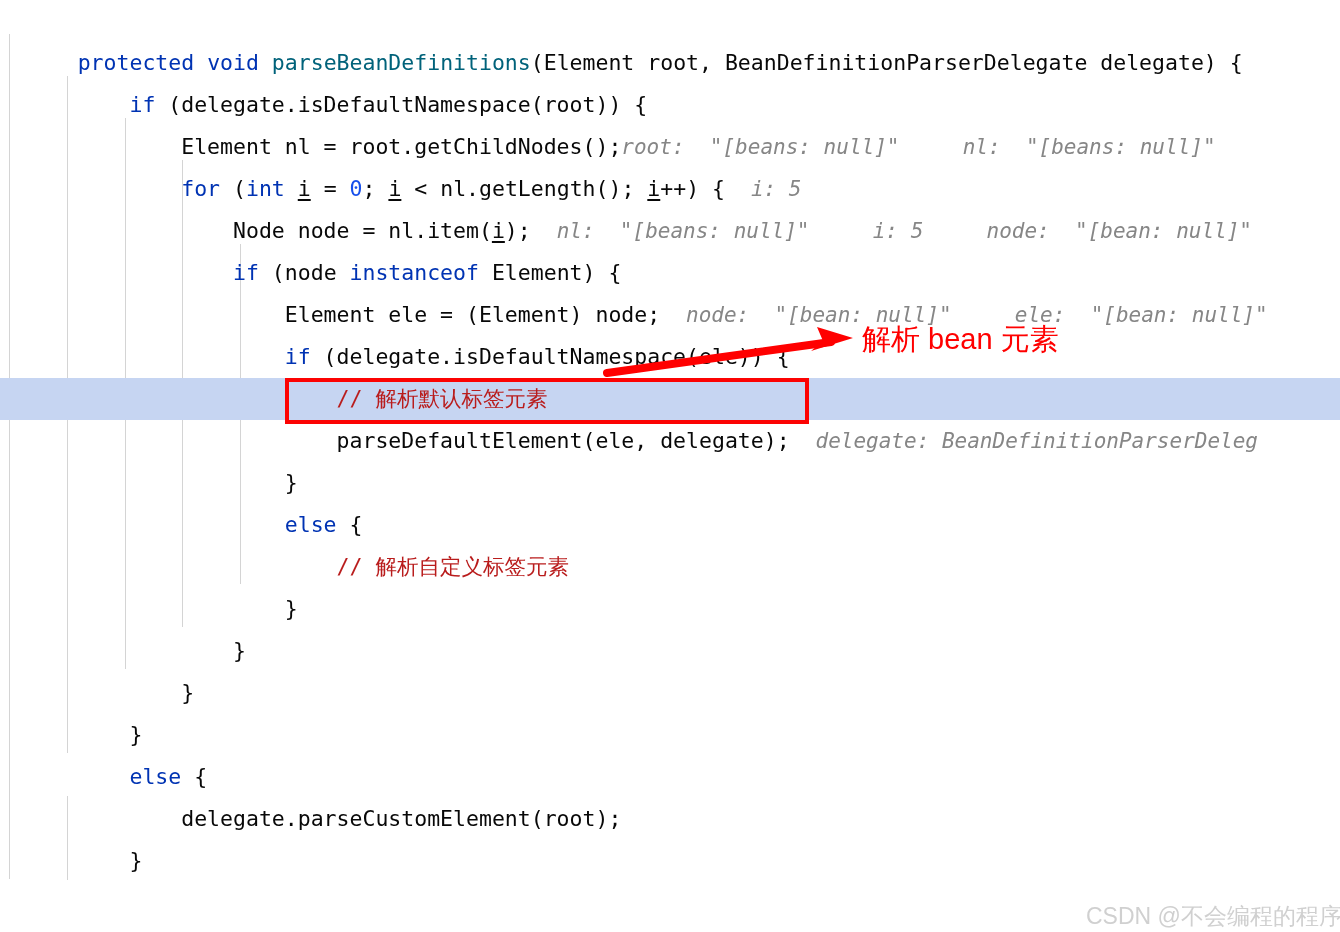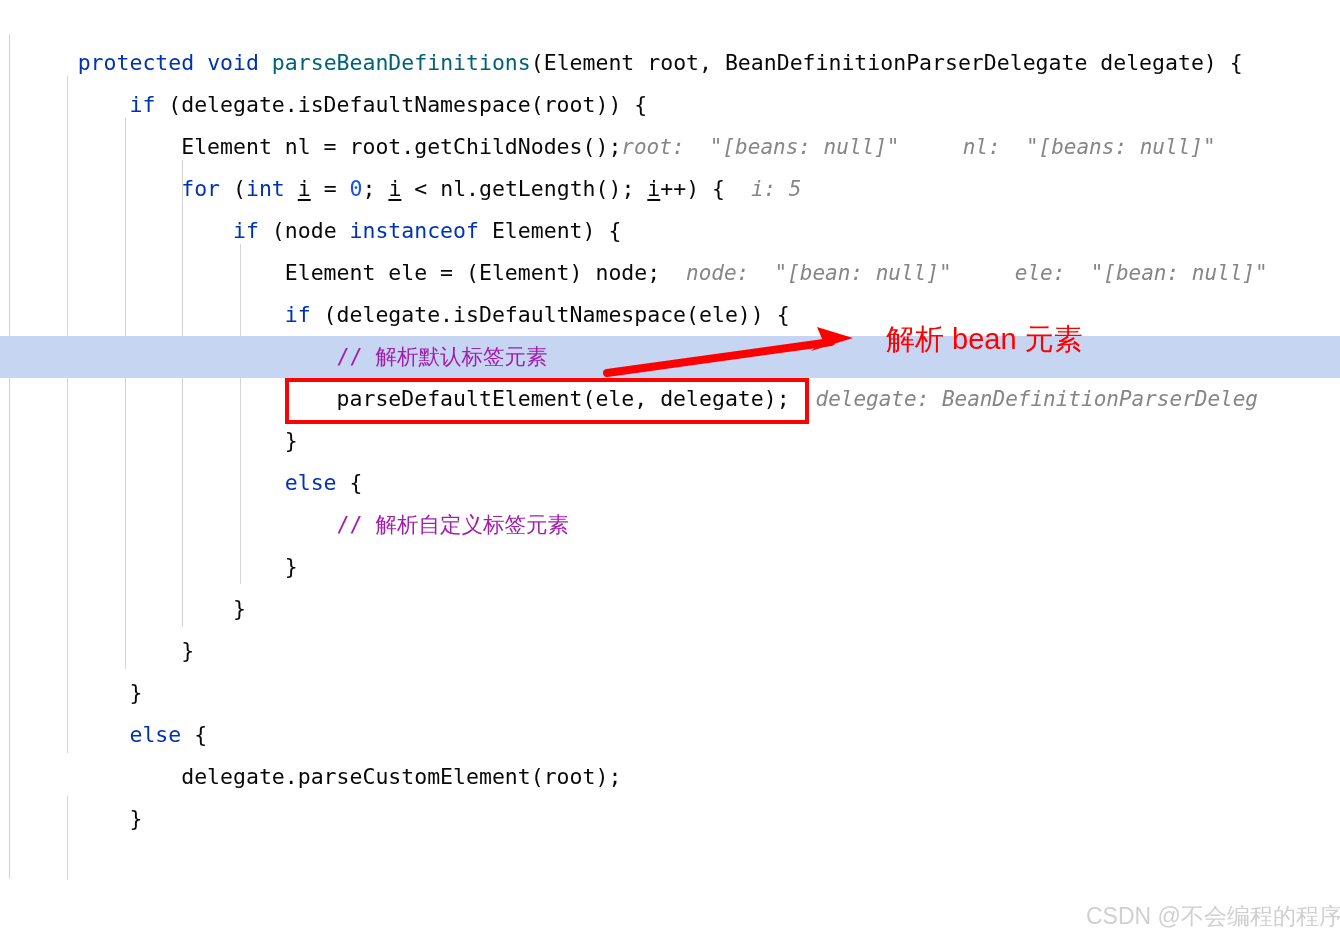--- a/index.html
+++ b/index.html
@@ -59,21 +59,21 @@
   .line .txt {
     position: relative;
     z-index: 2;
   }
 
   
   .kw   { color: #0033b3; }
   .mth  { color: #00627a; }
   .num  { color: #1750eb; }
   .plain{ color: #080808; }
-  .cmt  { color: #a21caf; }
+  .cmt  { color: #b91c1c; }
   .lvar { text-decoration: underline; text-decoration-color: #080808; text-underline-offset: 3px; }
 
   
   .hint {
     color: #868686;
     font-style: italic;
     font-size: 21px;
   }
 
   
@@ -135,20 +135,23 @@
     </div>
 
     <div class="line">
       <span class="txt"><span class="plain">        Element nl = root.getChildNodes();</span></span><span class="hint">root:  "[beans: null]"     nl:  "[beans: null]"</span>
     </div>
 
     <div class="line">
       <span class="txt"><span class="plain">        </span><span class="kw">for</span><span class="plain"> (</span><span class="kw">int</span><span class="plain"> </span><span class="lvar">i</span><span class="plain"> = </span><span class="num">0</span><span class="plain">; </span><span class="lvar">i</span><span class="plain"> &lt; nl.getLength(); </span><span class="lvar">i</span><span class="plain">++) {  </span></span><span class="hint">i: 5</span>
     </div>
 
+    <div class="line">
+      <span class="txt"><span class="plain">            Node node = nl.item(</span><span class="lvar">i</span><span class="plain">);  </span></span><span class="hint">nl:  "[beans: null]"     i: 5     node:  "[bean: null]"</span>
+    </div>
 
     <div class="line">
       <span class="txt"><span class="plain">            </span><span class="kw">if</span><span class="plain"> (node </span><span class="kw">instanceof</span><span class="plain"> Element) {</span></span>
     </div>
 
     <div class="line">
       <span class="txt"><span class="plain">                Element ele = (Element) node;  </span></span><span class="hint">node:  "[bean: null]"     ele:  "[bean: null]"</span>
     </div>
 
     <div class="line">
@@ -210,17 +213,17 @@
 
   </div>
 
   <div id="redbox" style="left:285px; top:378px; width:524px; height:46px;"></div>
 
   <svg id="arrow-svg" style="left:595px; top:325px;" width="270" height="60" viewBox="0 0 270 60">
     <line x1="12" y1="48" x2="236" y2="17" stroke="#ff0000" stroke-width="8" stroke-linecap="round"></line>
     <polygon points="258,13 222,2 228,16 216,26" fill="#ff0000"></polygon>
   </svg>
 
-  <div id="anno-text" style="left:862px; top:320px;margin-left:24px;">解析 bean 元素</div>
+  <div id="anno-text" style="left:862px; top:320px;">解析 bean 元素</div>
 
   <div id="watermark" style="left:1086px; top:901px;">CSDN @不会编程的程序员li</div>
 
 </div>
 
 </body></html>

